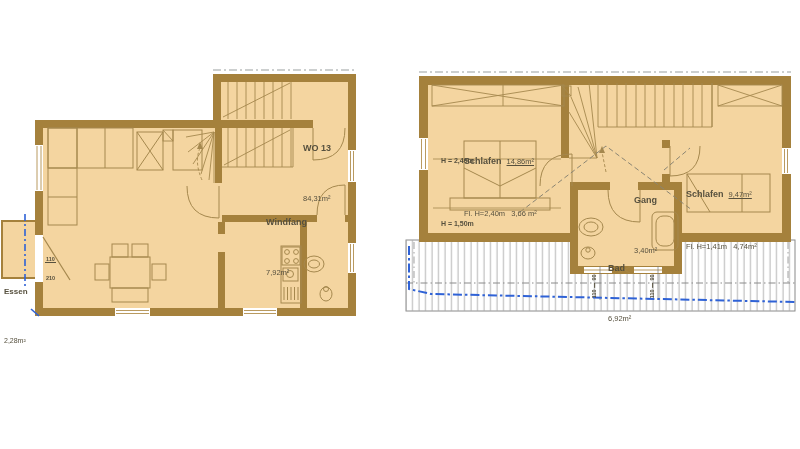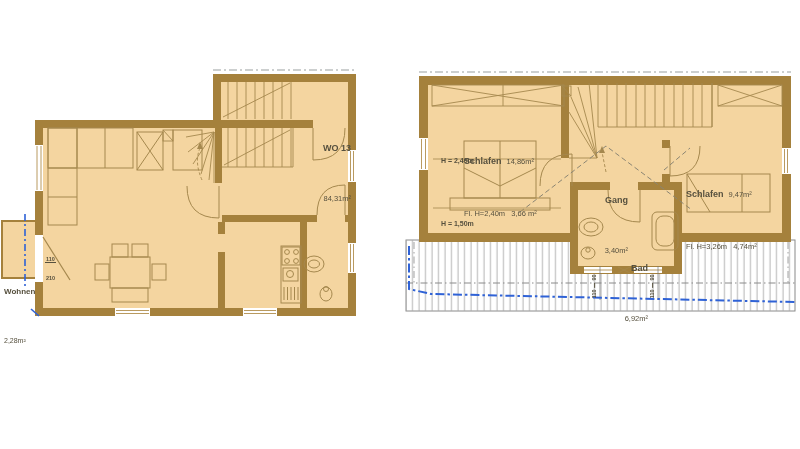--- a/index.html
+++ b/index.html
@@ -4,22 +4,22 @@
 <style>
   html,body{margin:0;padding:0;background:#fff;}
   .page{position:relative;width:800px;height:449px;background:#ffffff;
         font-family:"Liberation Sans","DejaVu Sans",sans-serif;overflow:hidden;}
   .page svg{position:absolute;left:0;top:0;}
   .lbl{position:absolute;color:#56503e;line-height:1.25;white-space:pre;}
   .nm{font-weight:bold;font-size:9px;}
   .nm-sm{font-weight:bold;font-size:8px;}
   .ar{font-size:7.5px;}
   .ar-sm{font-size:7px;}
-  .inline-ar{margin-left:5px;}
-  .center{text-align:right;}
+  .inline-ar{margin-left:5px;text-decoration:underline;}
+  .center{text-align:left;}
   .hlabel{font-size:7px;font-weight:bold;}
   .dimfrac{font-size:5.5px;font-weight:bold;line-height:1.1;}
   .dimfrac .top{display:block;border-bottom:0.8px solid #56503e;padding:0 1px;}
   .dimfrac .bot{display:block;padding:0 1px;}
   .dimrot{font-size:5.5px;font-weight:bold;width:30px;text-align:center;
           transform:rotate(-90deg);}
   .dimrot .sep{display:inline-block;width:5px;height:1px;background:#56503e;
                vertical-align:middle;margin:0 2px;}
 </style>
 </head>
@@ -235,45 +235,49 @@
 
     <path d="M409,246 V289 L431,294 L795,302" stroke="#2f62d6" stroke-width="2" stroke-dasharray="9 3 2.5 3" fill="none"></path>
   </g>
 </svg>
 
 <div class="lbl center" style="left:303px;top:103px;width:48px">
   <div class="nm">WO 13</div>
   <div class="ar">84,31m²</div>
 </div>
 
+<div class="lbl" style="left:266px;top:177px">
+  <div class="nm">Windfang</div>
+  <div class="ar">7,92m²</div>
+</div>
 
 
 
 
 <div class="lbl" style="left:4px;top:247px">
-  <div class="nm-sm">Wohnen</div>
+  <div class="nm-sm">Essen</div>
   <div class="ar-sm">2,28m²</div>
 </div>
 
 <div class="lbl dimfrac" style="left:45px;top:244px">
   <span class="top">110</span>
   <span class="bot">210</span>
 </div>
 
 <div class="lbl" style="left:464px;top:109px">
   <div><span class="nm">Schlafen</span><span class="ar inline-ar">14,86m²</span></div>
   <div class="ar">Fl. H=2,40m   3,66 m²</div>
 </div>
 
 <div class="lbl" style="left:686px;top:142px">
   <div><span class="nm">Schlafen</span><span class="ar inline-ar">9,47m²</span></div>
-  <div class="ar">Fl. H=3,26m   4,74m²</div>
-</div>
-
-<div class="lbl center" style="left:588px;top:155px;width:40px">
+  <div class="ar">Fl. H=1,41m   4,74m²</div>
+</div>
+
+<div class="lbl center" style="left:634px;top:155px;width:40px">
   <div class="nm">Gang</div>
   <div class="ar">3,40m²</div>
 </div>
 
 <div class="lbl center" style="left:608px;top:223px;width:40px">
   <div class="nm">Bad</div>
   <div class="ar">6,92m²</div>
 </div>
 
 <div class="lbl hlabel" style="left:437px;top:148px">

